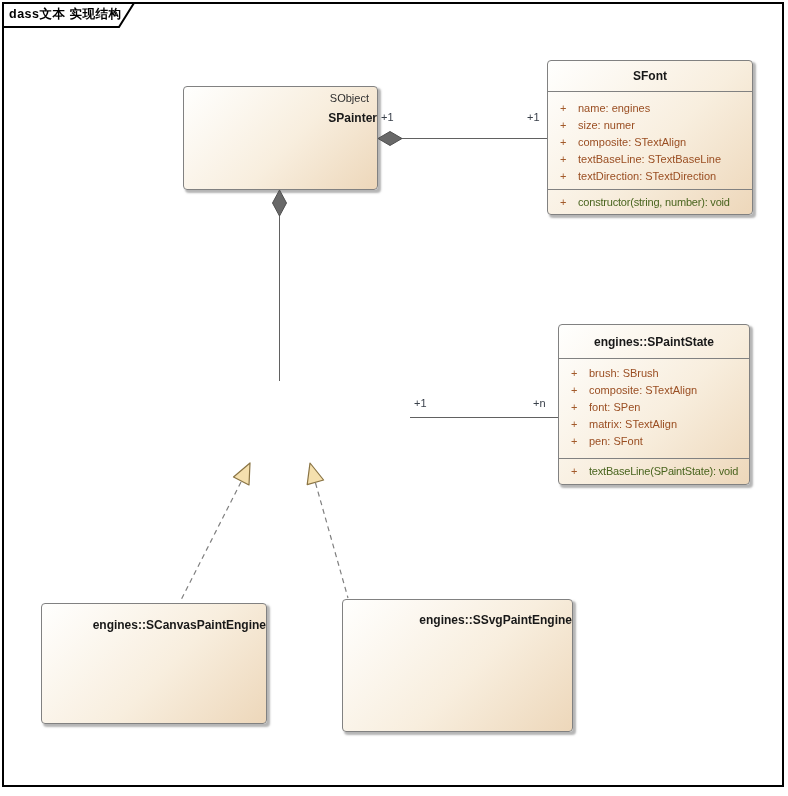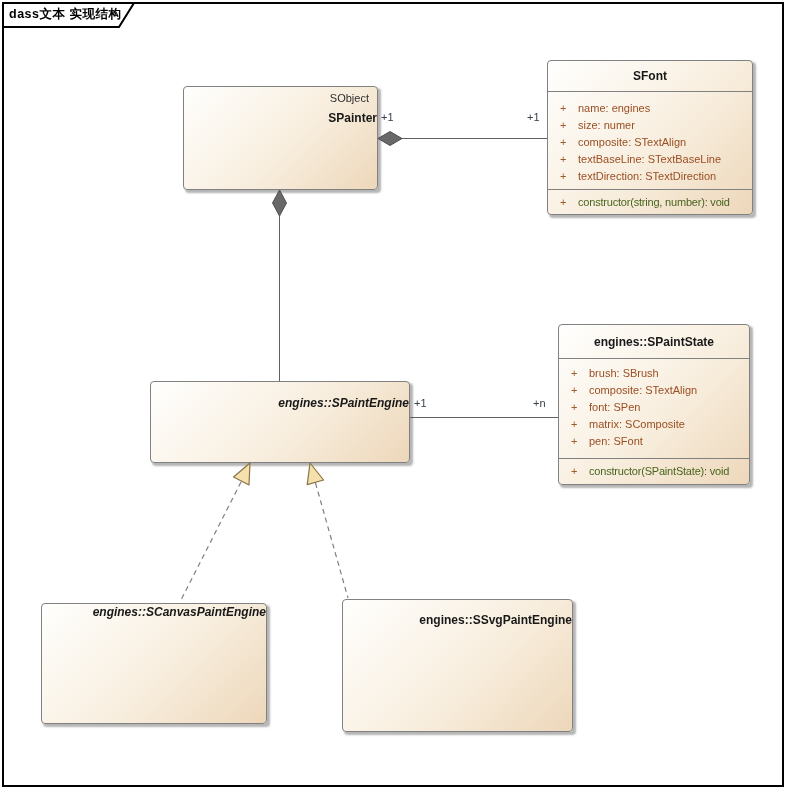--- a/index.html
+++ b/index.html
@@ -116,60 +116,57 @@
       </div>
     </div>
     <div class="uml-section" style="height:27px;padding-top:4px;">
       <div class="member-row op">
         <span class="vis">+</span>
         <span class="mtext">constructor(string, number): void</span>
       </div>
     </div>
   </div>
 
-  <div class="uml-class" style="left:150px;top:381px;width:260px;height:82px;">
-    <span class="cls-name italic" style="margin-top:14px;">engines::SPaintEngine</span>
-  </div>
 
   <div class="uml-class" style="left:558px;top:324px;width:192px;height:161px;">
     <div class="uml-section header" style="height:33px;">
       <span class="cls-name">engines::SPaintState</span>
     </div>
     <div class="uml-section" style="height:100px;padding-top:6px;">
       <div class="member-row attr">
         <span class="vis">+</span>
         <span class="mtext">brush: SBrush</span>
       </div>
       <div class="member-row attr">
         <span class="vis">+</span>
         <span class="mtext">composite: STextAlign</span>
       </div>
       <div class="member-row attr">
         <span class="vis">+</span>
         <span class="mtext">font: SPen</span>
       </div>
       <div class="member-row attr">
         <span class="vis">+</span>
-        <span class="mtext">matrix: SComposite</span>
+        <span class="mtext">matrix: STextAlign</span>
       </div>
       <div class="member-row attr">
         <span class="vis">+</span>
         <span class="mtext">pen: SFont</span>
       </div>
     </div>
     <div class="uml-section" style="height:28px;padding-top:4px;">
       <div class="member-row op">
         <span class="vis">+</span>
-        <span class="mtext">constructor(SPaintState): void</span>
+        <span class="mtext">textBaseLine(SPaintState): void</span>
       </div>
     </div>
   </div>
 
   <div class="uml-class" style="left:41px;top:603px;width:226px;height:121px;">
-    <span class="cls-name" style="margin-top:1px;font-style:italic;">engines::SCanvasPaintEngine</span>
+    <span class="cls-name" style="margin-top:14px;">engines::SCanvasPaintEngine</span>
   </div>
 
   <div class="uml-class" style="left:342px;top:599px;width:231px;height:133px;padding-left:16px;">
     <span class="cls-name" style="margin-top:13px;">engines::SSvgPaintEngine</span>
   </div>
 
   <span class="mult-label" style="left:381px;top:111px;">+1</span>
   <span class="mult-label" style="left:527px;top:111px;">+1</span>
   <span class="mult-label" style="left:414px;top:397px;">+1</span>
   <span class="mult-label" style="left:533px;top:397px;">+n</span>

